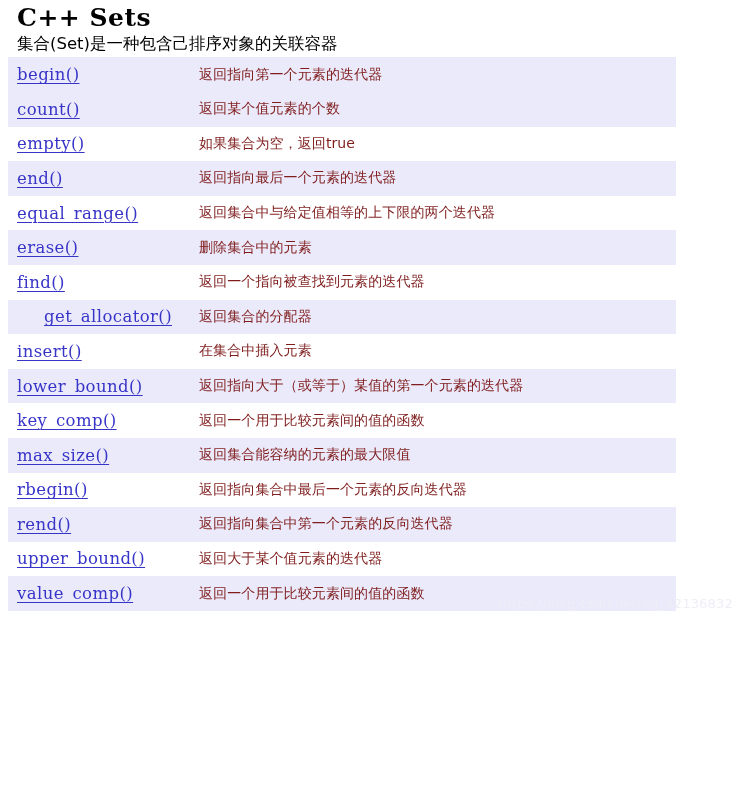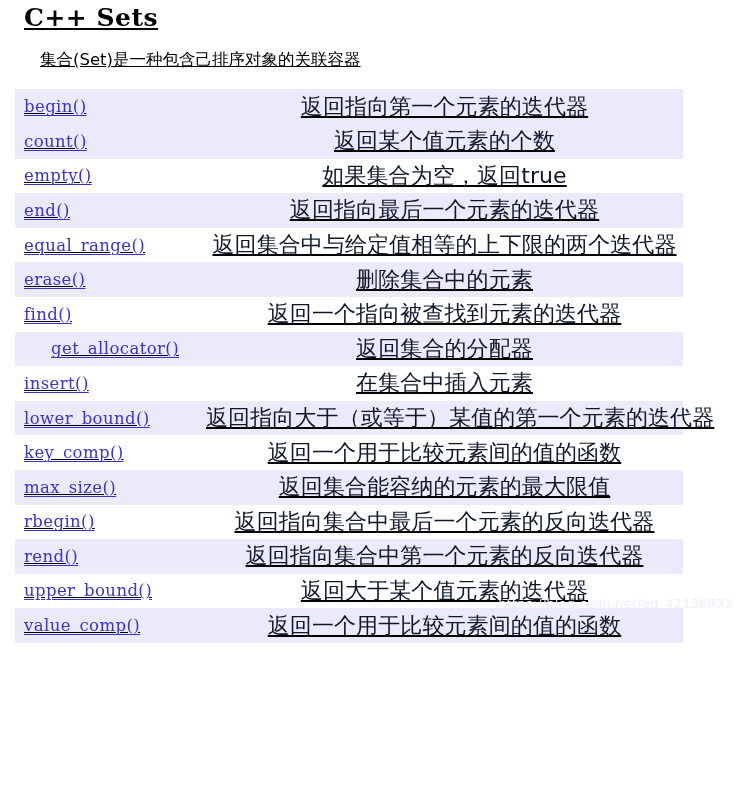--- a/index.html
+++ b/index.html
@@ -13,43 +13,42 @@
     font-family: "Liberation Serif", "DejaVu Serif", serif;
     overflow: hidden;
     position: relative;
   }
 
   #page {
     position: relative;
     width: 737px;
     height: 629px;
     box-sizing: border-box;
-    padding-left: 15px;
-    text-decoration: underline;
+    padding-left: 8px;
   }
 
   
   .page-title {
     font-family: "DejaVu Serif", "Liberation Serif", serif;
     font-size: 25px;
     font-weight: 700;
     color: #000000;
     letter-spacing: 0.5px;
     margin: 0;
     padding: 4px 0 1px 9px;
     line-height: 1.15;
     white-space: nowrap;
   }
 
   .page-subtitle {
     font-family: "DejaVu Sans", "Liberation Sans", sans-serif;
     font-size: 16.5px;
     font-weight: 400;
     color: #000000;
-    margin: 16px;
+    margin: 0;
     padding: 0 0 3px 9px;
     line-height: 1.25;
     white-space: nowrap;
   }
 
   
   .fn-table {
     width: 668px;
     border-collapse: collapse;
     table-layout: fixed;
@@ -82,24 +81,23 @@
     text-decoration-thickness: 1px;
     letter-spacing: 0.4px;
     cursor: pointer;
   }
 
   .fn-cell-desc {
     padding: 0;
     vertical-align: middle;
     white-space: nowrap;
     font-family: "DejaVu Sans", "Liberation Sans", sans-serif;
-    font-size: 22px;
-    color: #0f172a;
+    font-size: 14px;
+    color: #7f1d1d;
     letter-spacing: 0.1px;
-    text-align: center;
   }
 
   
   .fn-row.tight .fn-cell-name {
     width: 176px;
     text-align: center;
   }
   .fn-row.tight .fn-cell-desc {
     padding-left: 0;
   }

